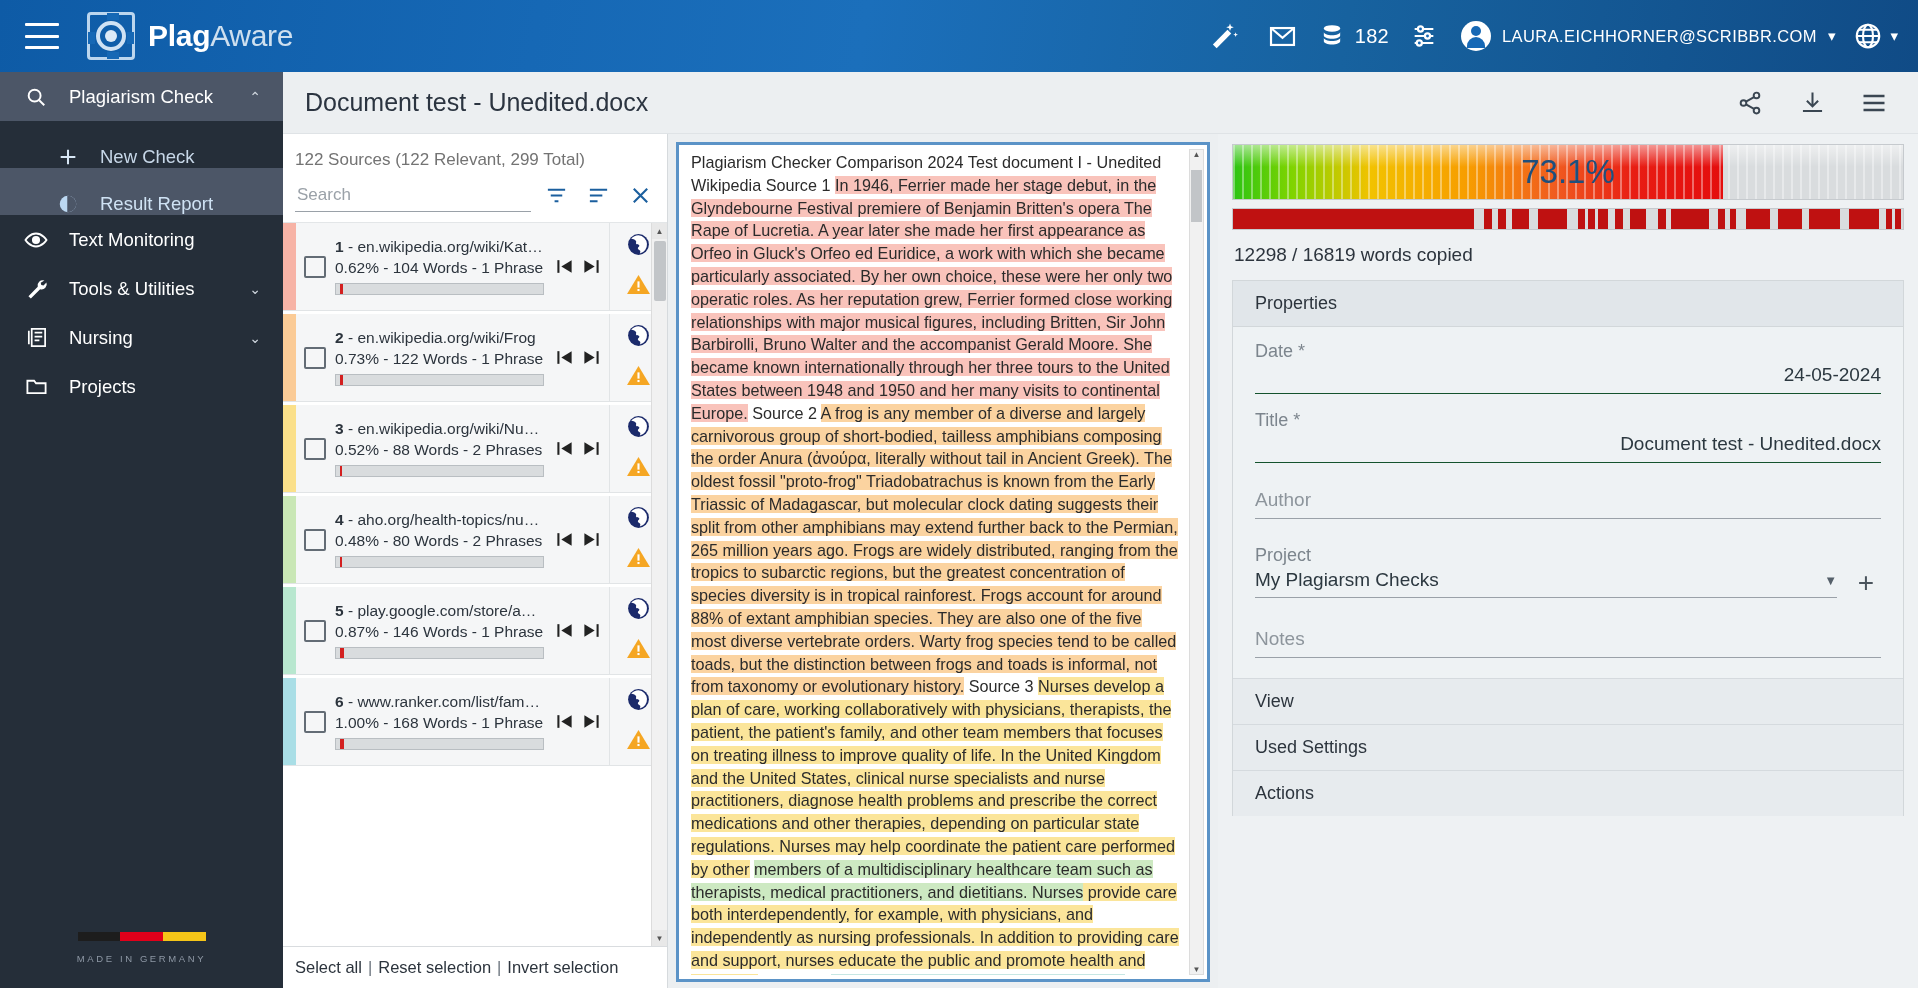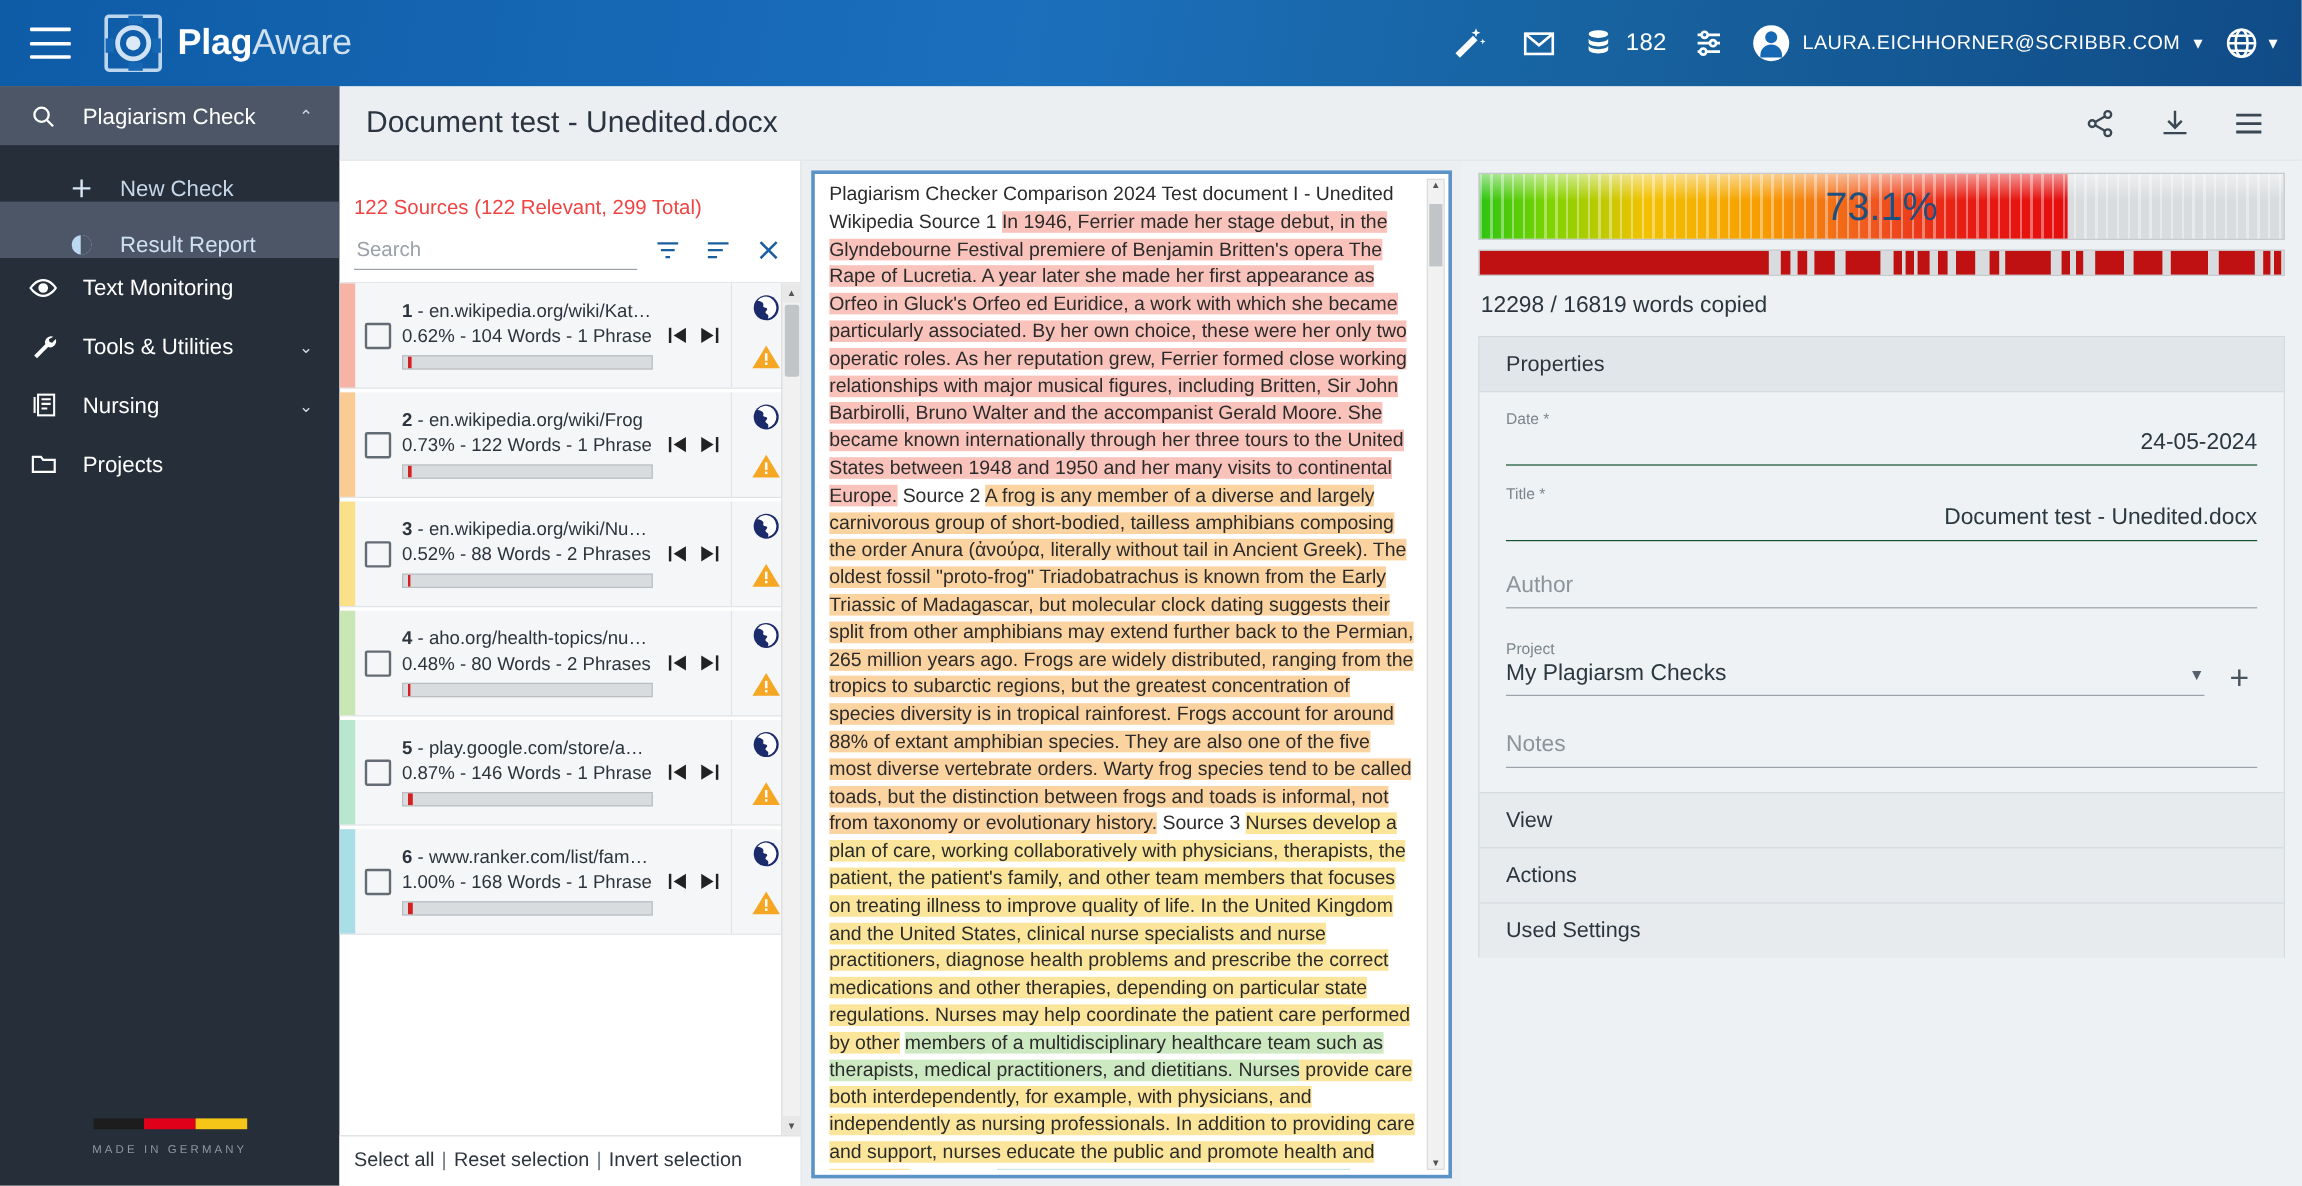--- a/index.html
+++ b/index.html
@@ -63,21 +63,21 @@
   
   .doc-header{position:absolute;top:72px;left:283px;width:1635px;height:62px;
     background:#eceff1;display:flex;align-items:center;border-bottom:1px solid #dfe3e6;}
   .doc-title{font-size:25px;color:#2b3440;margin-left:22px;}
   .doc-actions{margin-left:auto;display:flex;align-items:center;gap:14px;padding-right:20px;}
   .dact{width:48px;height:48px;display:flex;align-items:center;justify-content:center;cursor:pointer;color:#3a4652;}
 
   
   .sources{position:absolute;top:134px;left:283px;width:385px;height:854px;background:#fff;
     border-right:1px solid #d6dadd;display:flex;flex-direction:column;}
-  .src-count{font-size:17px;color:#ef4444;padding:16px 0 8px 12px;margin-top:13px;}
+  .src-count{font-size:17px;color:#737373;padding:16px 0 8px 12px;}
   .src-search-row{display:flex;align-items:flex-end;padding:0 10px 10px 12px;gap:8px;}
   .src-search{flex:1;border:none;border-bottom:1px solid #9aa1a8;font-size:17px;
     padding:4px 2px 6px;outline:none;color:#333;background:transparent;max-width:245px;
     font-family:"Liberation Sans",sans-serif;}
   .src-search::placeholder{color:#9aa1a8;}
   .sfi{width:34px;height:34px;display:flex;align-items:center;justify-content:center;
     cursor:pointer;color:#1b5f9e;}
   .src-list{flex:1;overflow:hidden;position:relative;border-top:1px solid #e3e6e8;}
   .src-scroll{position:absolute;top:0;left:0;right:0;bottom:0;}
   .src-item{display:flex;height:88px;margin:0 0 3px 0;background:#f5f6f7;
@@ -143,21 +143,21 @@
   .hitbar{height:22px;margin-top:8px;background:#d9dcde;border:1px solid #c6cace;position:relative;overflow:hidden;}
   .hitbar i{position:absolute;top:0;bottom:0;background:#bf1111;}
   .words{font-size:19px;color:#2c343d;padding:14px 0 14px 2px;}
 
   .panel{background:#e4e9ec;border:1px solid #d2d7da;border-bottom:none;}
   .panel-head{height:46px;display:flex;align-items:center;padding-left:22px;
     font-size:18px;color:#2c343d;background:#e1e6ea;cursor:pointer;
     border-bottom:1px solid #d2d7da;}
   .panel-body{background:#eef2f4;padding:14px 22px 16px;}
   .field{margin-bottom:16px;}
-  .flabel{font-size:13px;color:#7c858d;margin-bottom:2px;}
+  .flabel{font-size:18px;color:#7c858d;margin-bottom:2px;}
   .fvalue{font-size:19px;color:#2c3840;border-bottom:1px solid #14532d;padding-bottom:7px;text-align:right;}
   .fempty{font-size:19px;color:#8d959c;border-bottom:1px solid #9aa1a8;padding-bottom:7px;}
   .selrow{display:flex;align-items:flex-end;gap:14px;}
   .selbox{flex:1;border-bottom:1px solid #9aa1a8;display:flex;align-items:center;
     padding-bottom:6px;cursor:pointer;}
   .selbox span{font-size:19px;color:#2c3840;}
   .selbox .ar{margin-left:auto;color:#55606a;font-size:13px;}
   .plusb{width:30px;height:30px;display:flex;align-items:center;justify-content:center;
     font-size:28px;color:#4a545d;cursor:pointer;line-height:1;}
   .accrow{height:46px;display:flex;align-items:center;padding-left:22px;font-size:18px;
@@ -675,16 +675,16 @@
             <span class="ar">▼</span>
           </div>
           <div class="plusb">+</div>
         </div>
       </div>
       <div class="field" style="margin-top:30px;margin-bottom:4px;">
         <div class="fempty">Notes</div>
       </div>
     </div>
     <div class="accrow">View</div>
+    <div class="accrow">Used Settings</div>
     <div class="accrow">Actions</div>
-    <div class="accrow">Used Settings</div>
   </div>
 </div>
 
 </body></html>

